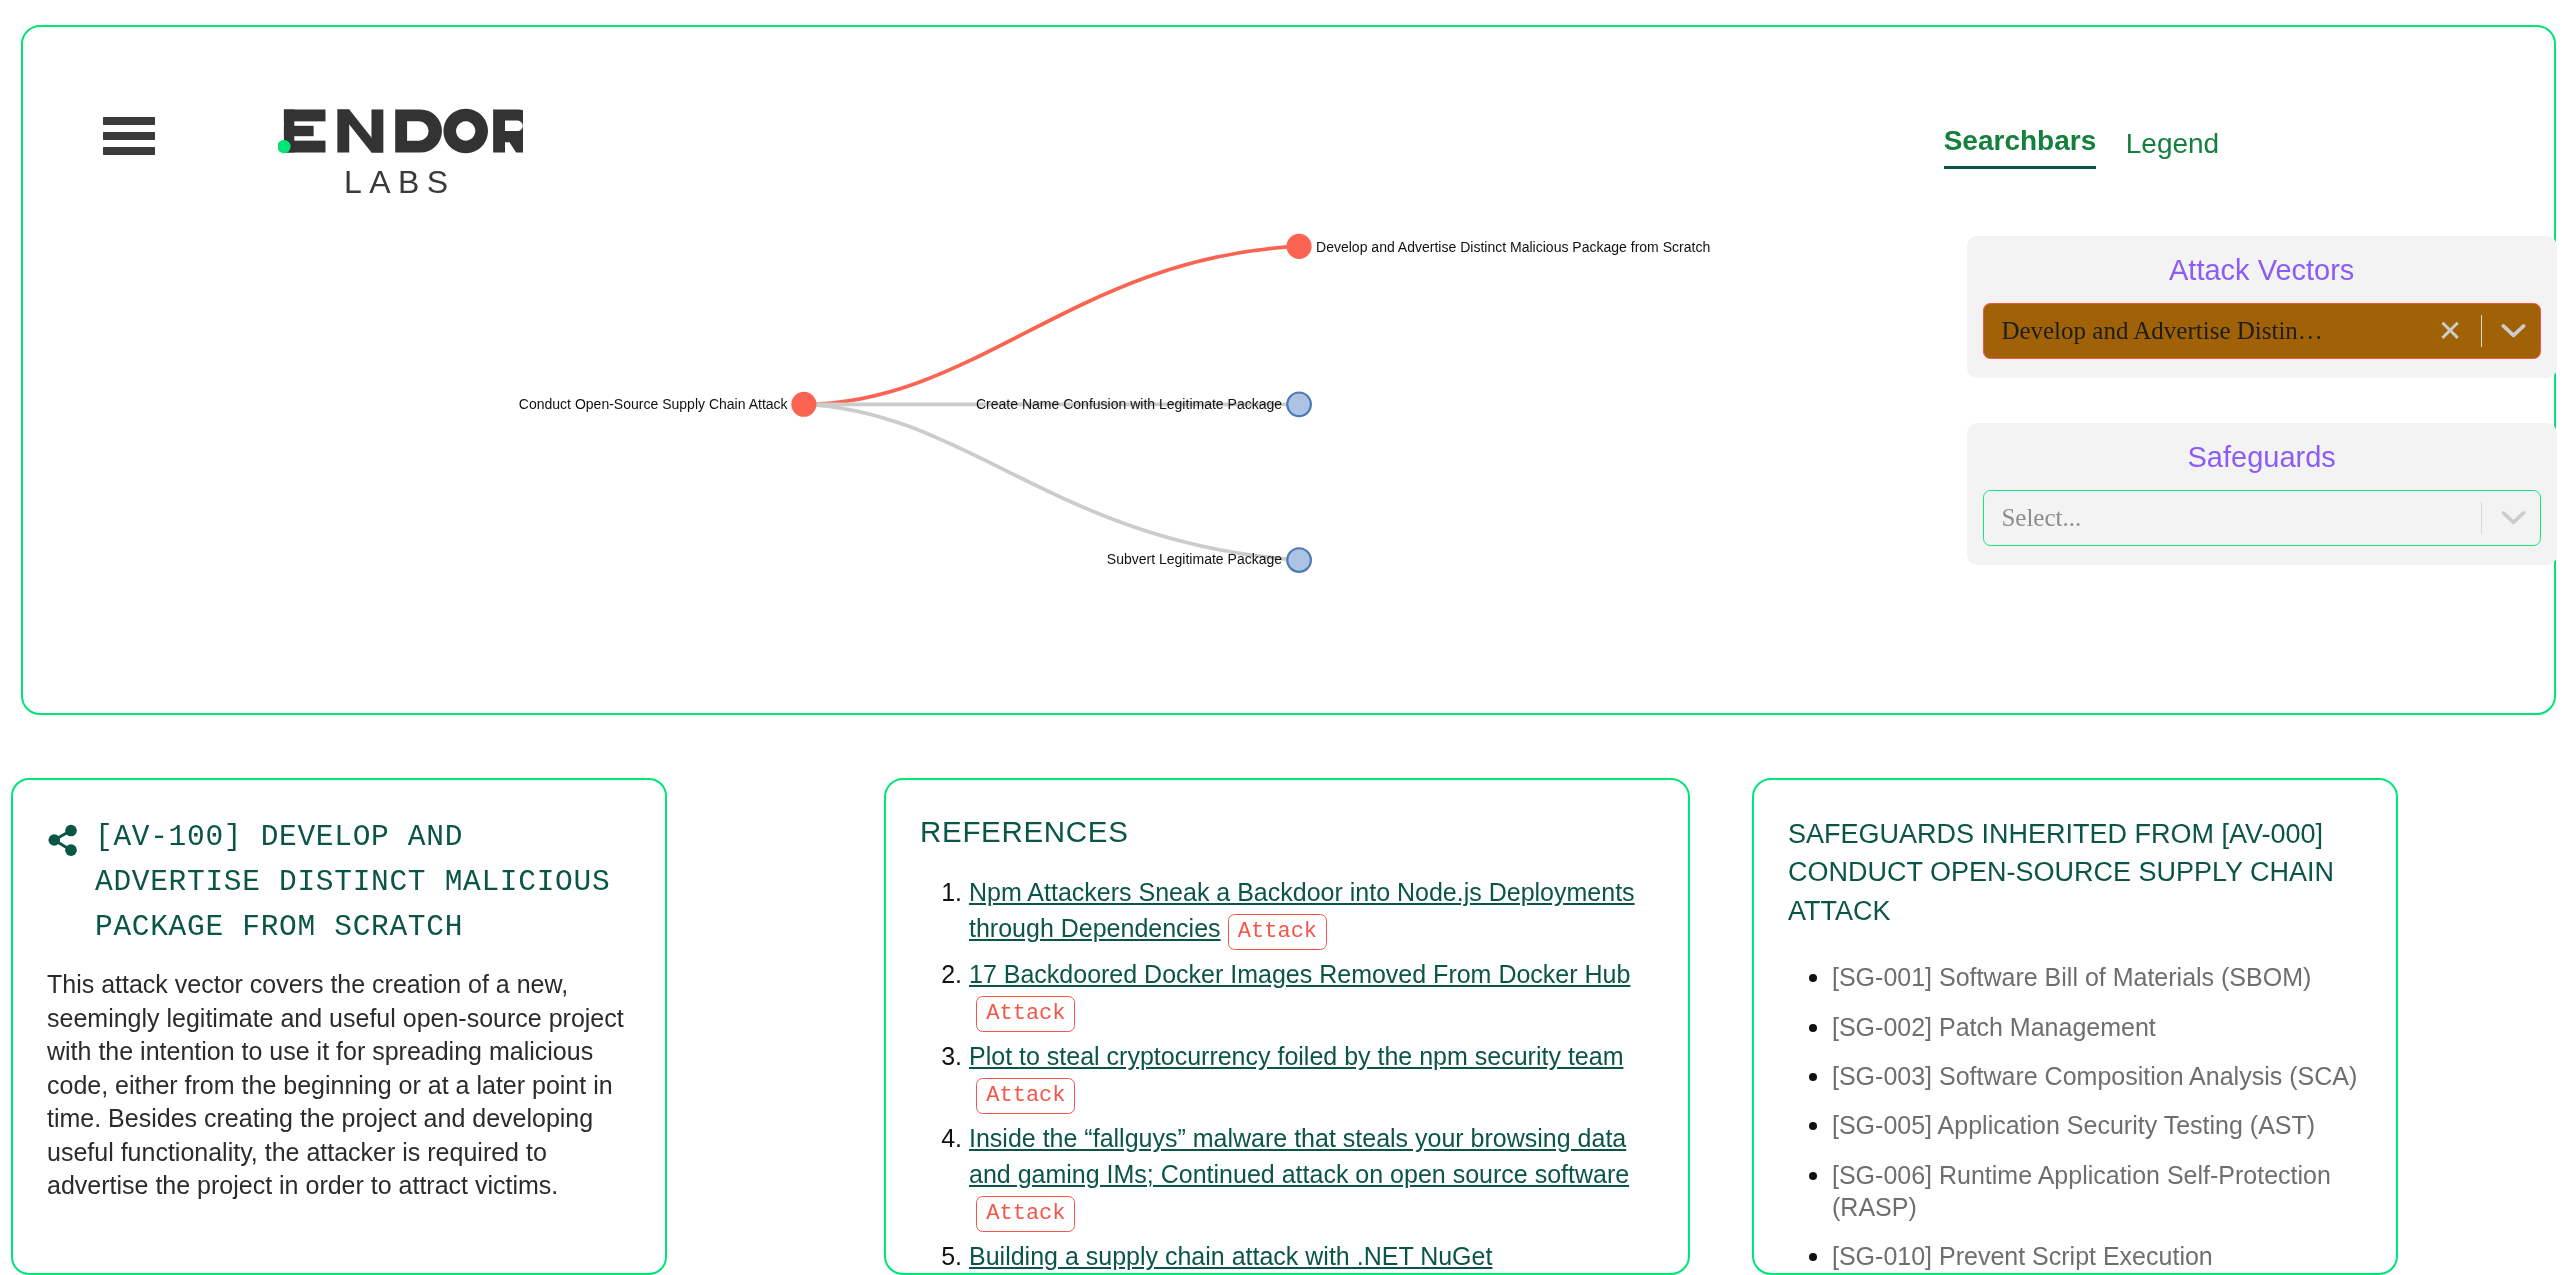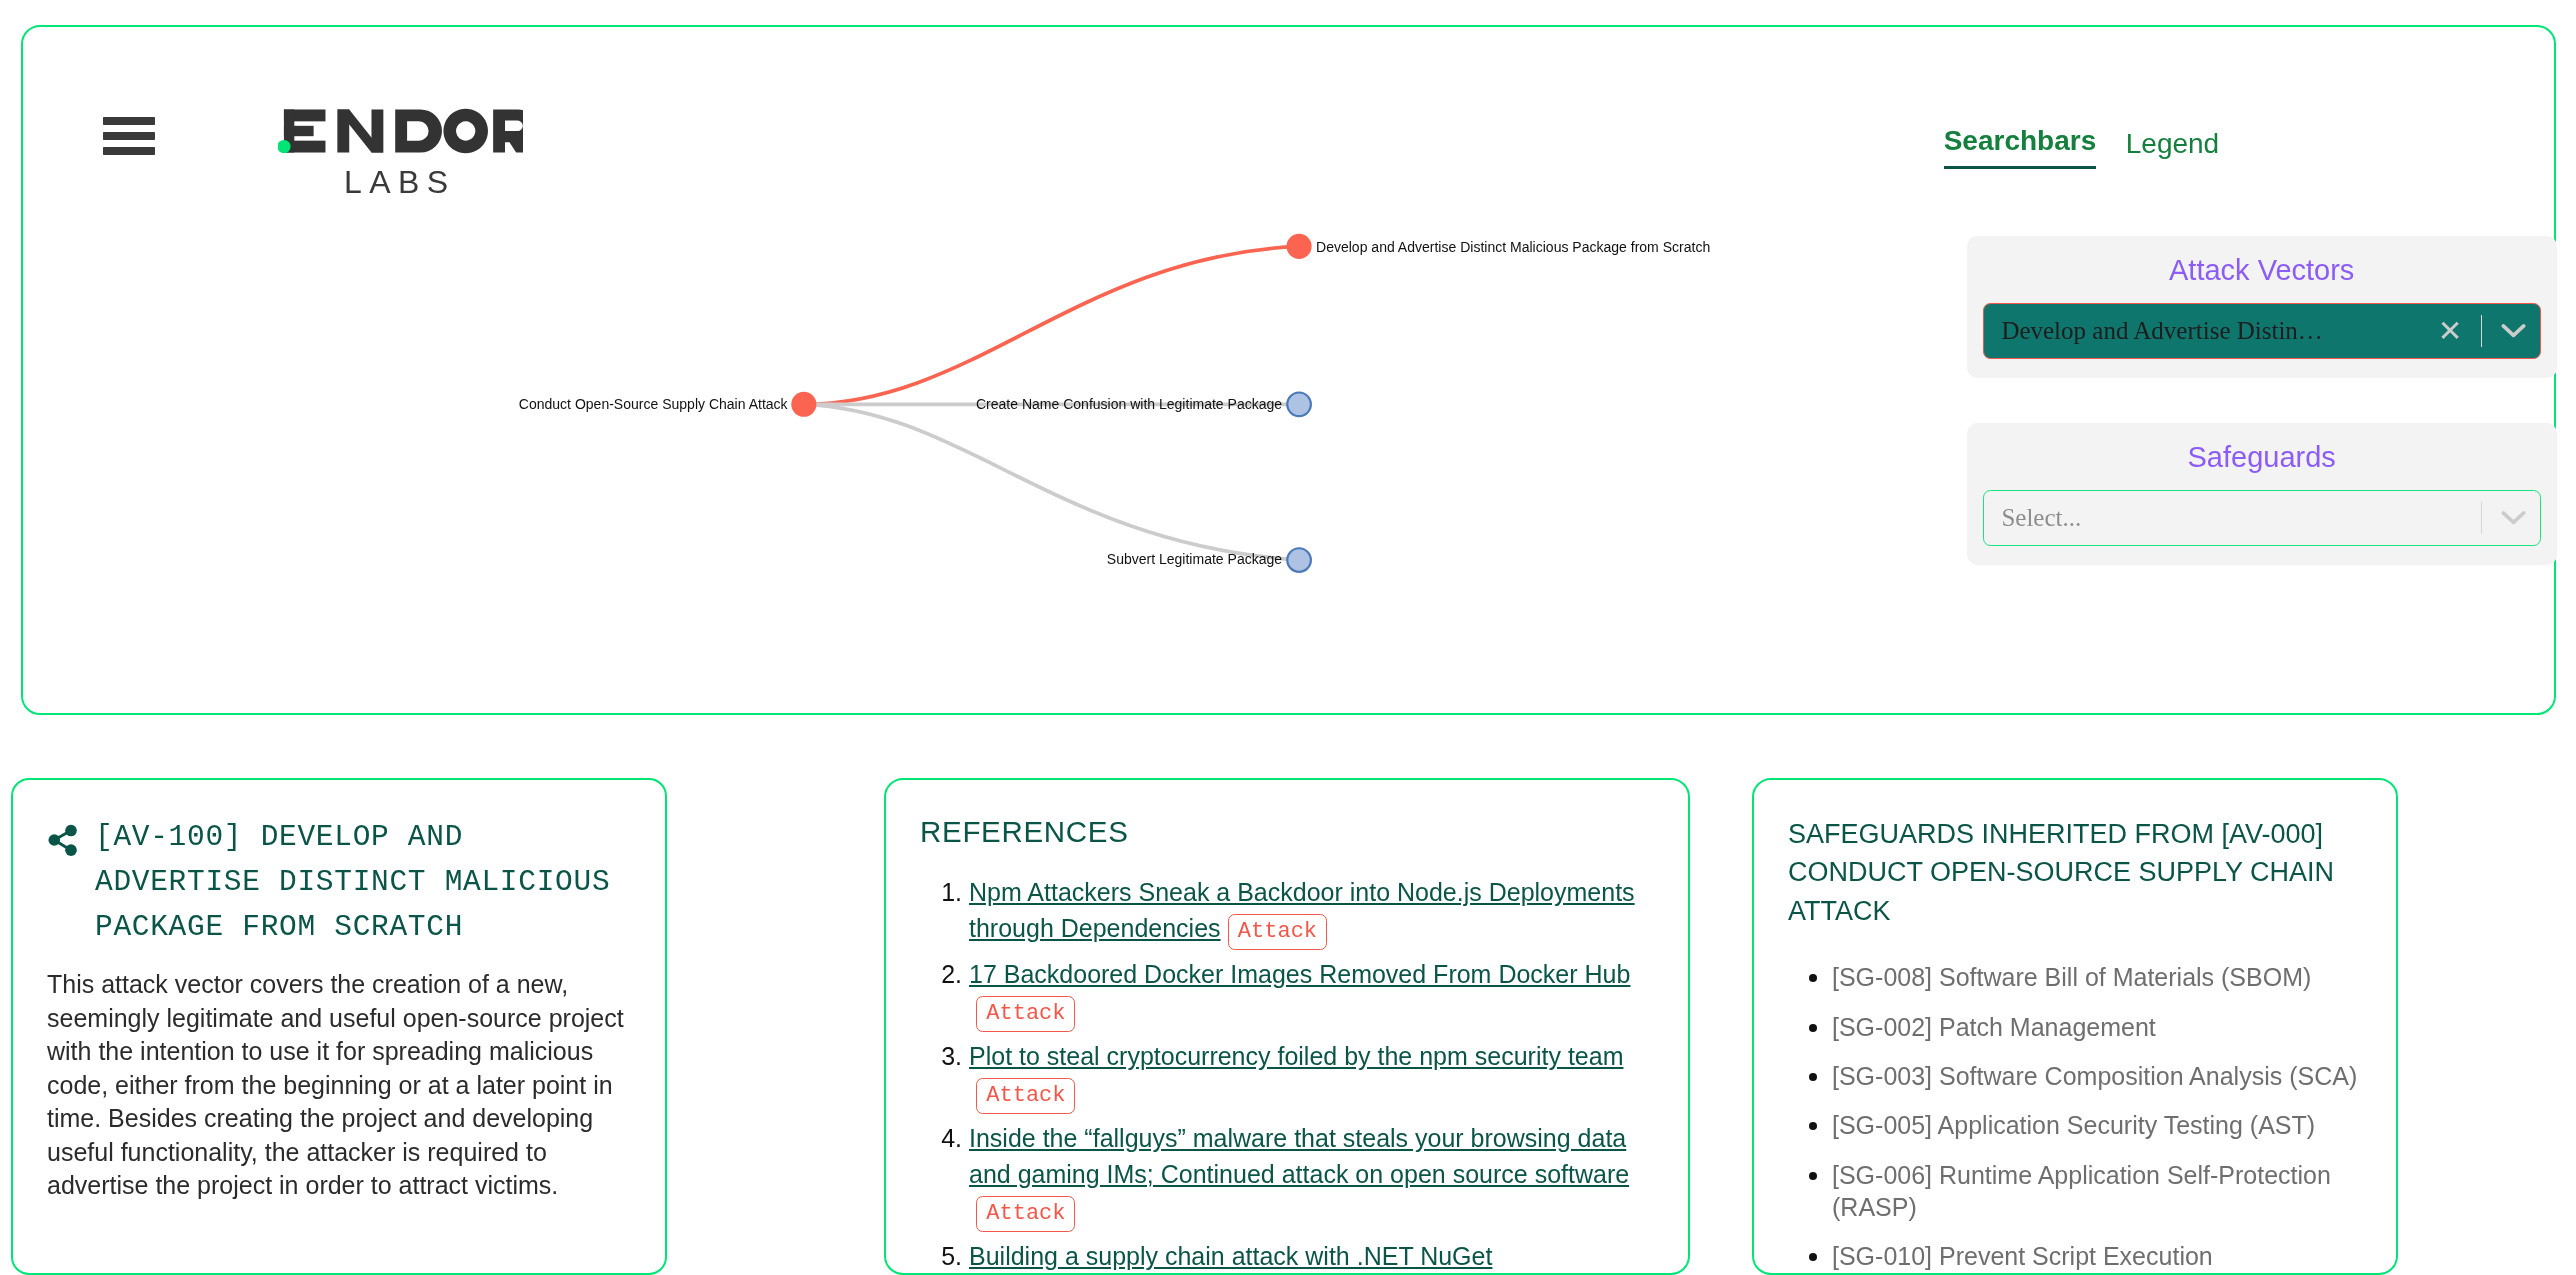--- a/index.html
+++ b/index.html
@@ -60,21 +60,21 @@
   .search-group.avg { top:209px; }
   .search-group.sgg { top:396px; }
   .group-title {
     text-align:center; font-size:29px; color:#8b5cf6;
     margin-bottom:16px; font-family:"Liberation Sans", sans-serif;
   }
   .select-box {
     display:flex; align-items:center;
     height:56px; border-radius:7.4px; padding:0 4.4px 0 17.7px;
   }
-  .select-box.av { background:#0f766e; border:1.5px solid #f4564a; }
+  .select-box.av { background:#a16207; border:1.5px solid #f4564a; }
   .select-box.sg { background:#f3f3f3; border:1.5px solid #18e37c; }
   .select-value {
     flex:1; font-size:25px; color:#1d1d1d;
     font-family:"Liberation Serif", serif;
     white-space:nowrap; overflow:hidden; text-overflow:ellipsis;
   }
   .select-placeholder {
     flex:1; font-size:25px; color:#8d8d8d;
     font-family:"Liberation Serif", serif;
   }
@@ -247,21 +247,21 @@
         <li><span class="ref-link">Inside the “fallguys” malware that steals your browsing data and gaming IMs; Continued attack on open source software</span><span class="attack-badge">Attack</span></li>
         <li><span class="ref-link">Building a supply chain attack with .NET NuGet</span></li>
       </ol>
   </div>
 </div>
 
 <div class="card right">
   <div class="card-inner">
     <div class="card-heading sg">SAFEGUARDS INHERITED FROM [AV-000] CONDUCT OPEN-SOURCE SUPPLY CHAIN ATTACK</div>
     <ul class="sg-list" id="safeguards-list">
-        <li>[SG-008] Software Bill of Materials (SBOM)</li>
+        <li>[SG-001] Software Bill of Materials (SBOM)</li>
         <li>[SG-002] Patch Management</li>
         <li>[SG-003] Software Composition Analysis (SCA)</li>
         <li>[SG-005] Application Security Testing (AST)</li>
         <li>[SG-006] Runtime Application Self-Protection (RASP)</li>
         <li>[SG-010] Prevent Script Execution</li>
         <li>[SG-013] Use of Security, Quality and Health Metrics</li>
       </ul>
   </div>
 </div>
 

